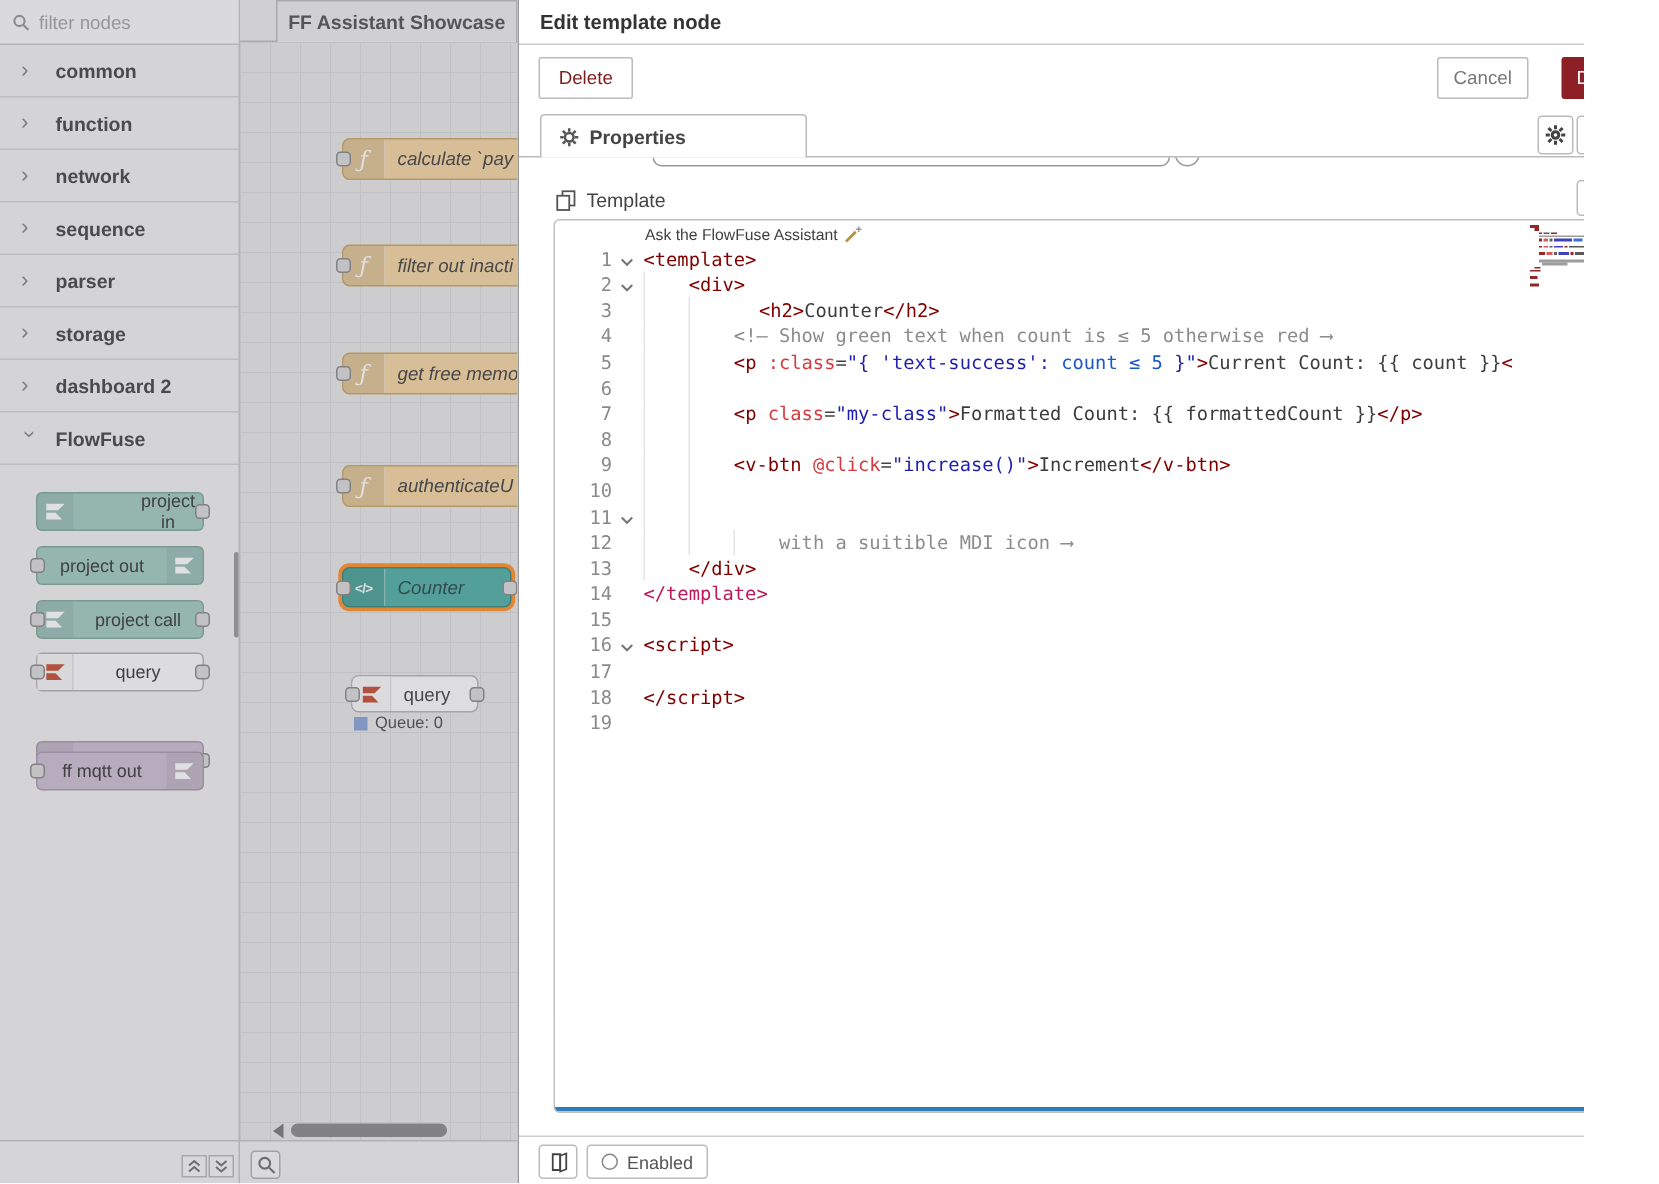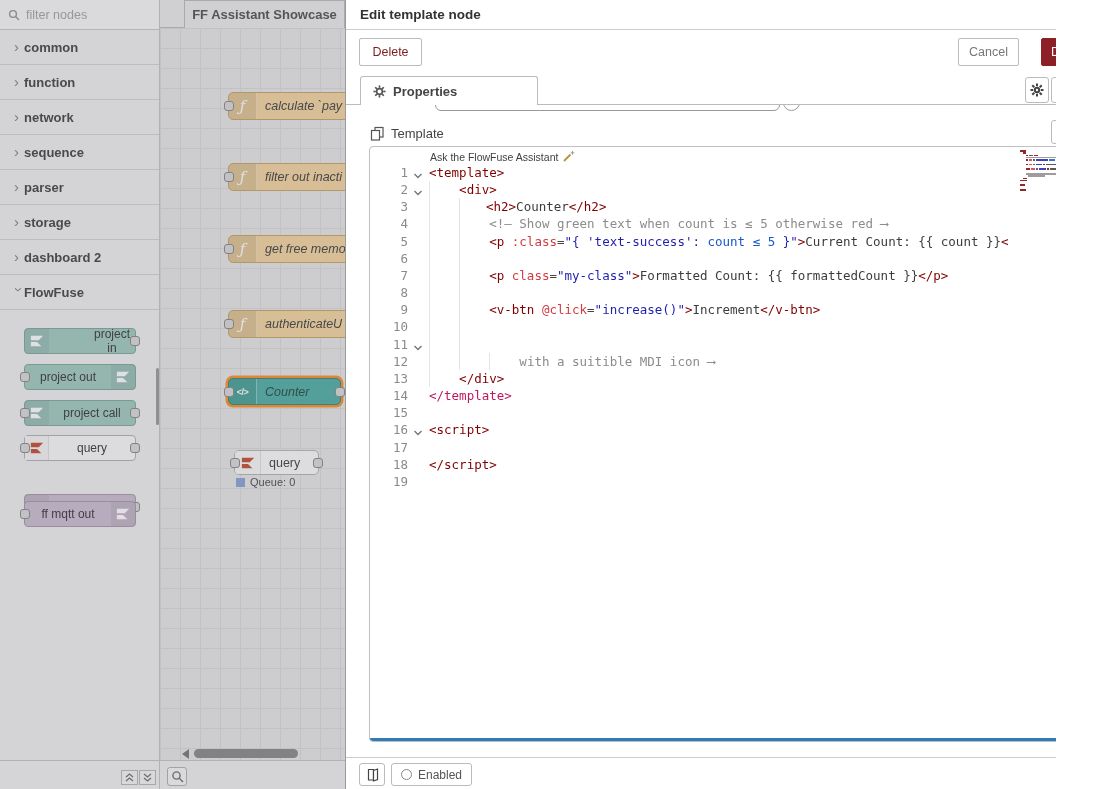--- a/index.html
+++ b/index.html
@@ -9,21 +9,21 @@
   
   #left-region { position:absolute; left:0; top:0; width:345px; height:789px; }
   #shade { position:absolute; left:0; top:0; width:345px; height:789px; background:rgba(60,62,72,0.16); pointer-events:none; z-index:6; }
 
   #palette { position:absolute; left:0; top:0; width:160px; height:760px; background:#f1f1f1; border-right:1px solid #c9c9c9; }
   #palette-search { position:relative; height:30px; background:#f8f8f8; border-bottom:1px solid #ccc; display:flex; align-items:center; padding-left:8px; }
   #palette-search .ph { color:#a9a9a9; font-size:12.5px; margin-left:6px; }
   .cat-row { height:35px; border-bottom:1px solid #d6d6d6; display:flex; align-items:center; padding-left:14px; cursor:pointer; }
   .cat-chev { color:#8a8a8a; font-size:15px; width:10px; display:inline-block; line-height:10px; }
   .cat-chev.open { transform:rotate(90deg); }
-  .cat-label { font-size:13px; font-weight:bold; color:#4d4d4d; }
+  .cat-label { font-size:13px; font-weight:bold; color:#4d4d4d; margin-left:13px; }
   .pal-item { position:absolute; left:24px; width:112px; height:26px; border-radius:4px; display:flex; align-items:center; cursor:grab; }
   .pal-item .plabel { flex:1; text-align:center; font-size:12px; color:#414141; }
   .pal-icon { width:24px; height:100%; display:flex; align-items:center; justify-content:center; background:rgba(0,0,0,0.05); }
   .pal-item.st-teal { background:#A6CDC3; border:1px solid #85ab9f; }
   .pal-item.st-white { background:#fbfbfb; border:1px solid #b5b5b5; }
   .pal-item.st-white .pal-icon { border-right:1px solid #e0e0e0; background:#f6f6f6; }
   .pal-item.st-purple { background:#CFC1D3; border:1px solid #ab9db0; }
   .port { position:absolute; width:10px; height:10px; background:#dcdcdc; border:1px solid #8f8f8f; border-radius:3px; top:50%; margin-top:-5px; }
   .port.pl { left:-5px; } .port.pr { right:-5px; }
   #palette-scroll { position:absolute; left:156px; top:368px; width:3px; height:57px; background:#9f9f9f; border-radius:2px; }
@@ -407,21 +407,21 @@
             <span class="ed-ln">2</span>
             <span class="ed-fold"><svg width="10" height="10" viewBox="0 0 10 10">
                 <polyline points="1.5,3 5,6.5 8.5,3" fill="none" stroke="#777" stroke-width="1.4"></polyline>
               </svg></span>
             <span class="ed-code" style="padding-left: 30.12px;"><span style="color: rgb(128, 0, 0);">&lt;div&gt;</span></span>
           </div>
           <div class="ed-line">
             <div class="ed-guide" style="left: 59px;"></div>
             <div class="ed-guide" style="left: 89.12px;"></div>
             <span class="ed-ln">3</span>
-            <span class="ed-code" style="padding-left: 57px;"><span style="color: rgb(128, 0, 0);">&lt;h2&gt;</span><span style="color: rgb(60, 60, 60);">Counter</span><span style="color: rgb(128, 0, 0);">&lt;/h2&gt;</span></span>
+            <span class="ed-code" style="padding-left: 77px;"><span style="color: rgb(128, 0, 0);">&lt;h2&gt;</span><span style="color: rgb(60, 60, 60);">Counter</span><span style="color: rgb(128, 0, 0);">&lt;/h2&gt;</span></span>
           </div>
           <div class="ed-line">
             <div class="ed-guide" style="left: 59px;"></div>
             <div class="ed-guide" style="left: 89.12px;"></div>
             <span class="ed-ln">4</span>
             <span class="ed-code" style="padding-left: 60.24px;"><span style="color: rgb(140, 140, 140); text-align: right;">&lt;!— Show green text when count is ≤ 5 otherwise red ⟶</span></span>
           </div>
           <div class="ed-line">
             <div class="ed-guide" style="left: 59px;"></div>
             <div class="ed-guide" style="left: 89.12px;"></div>

